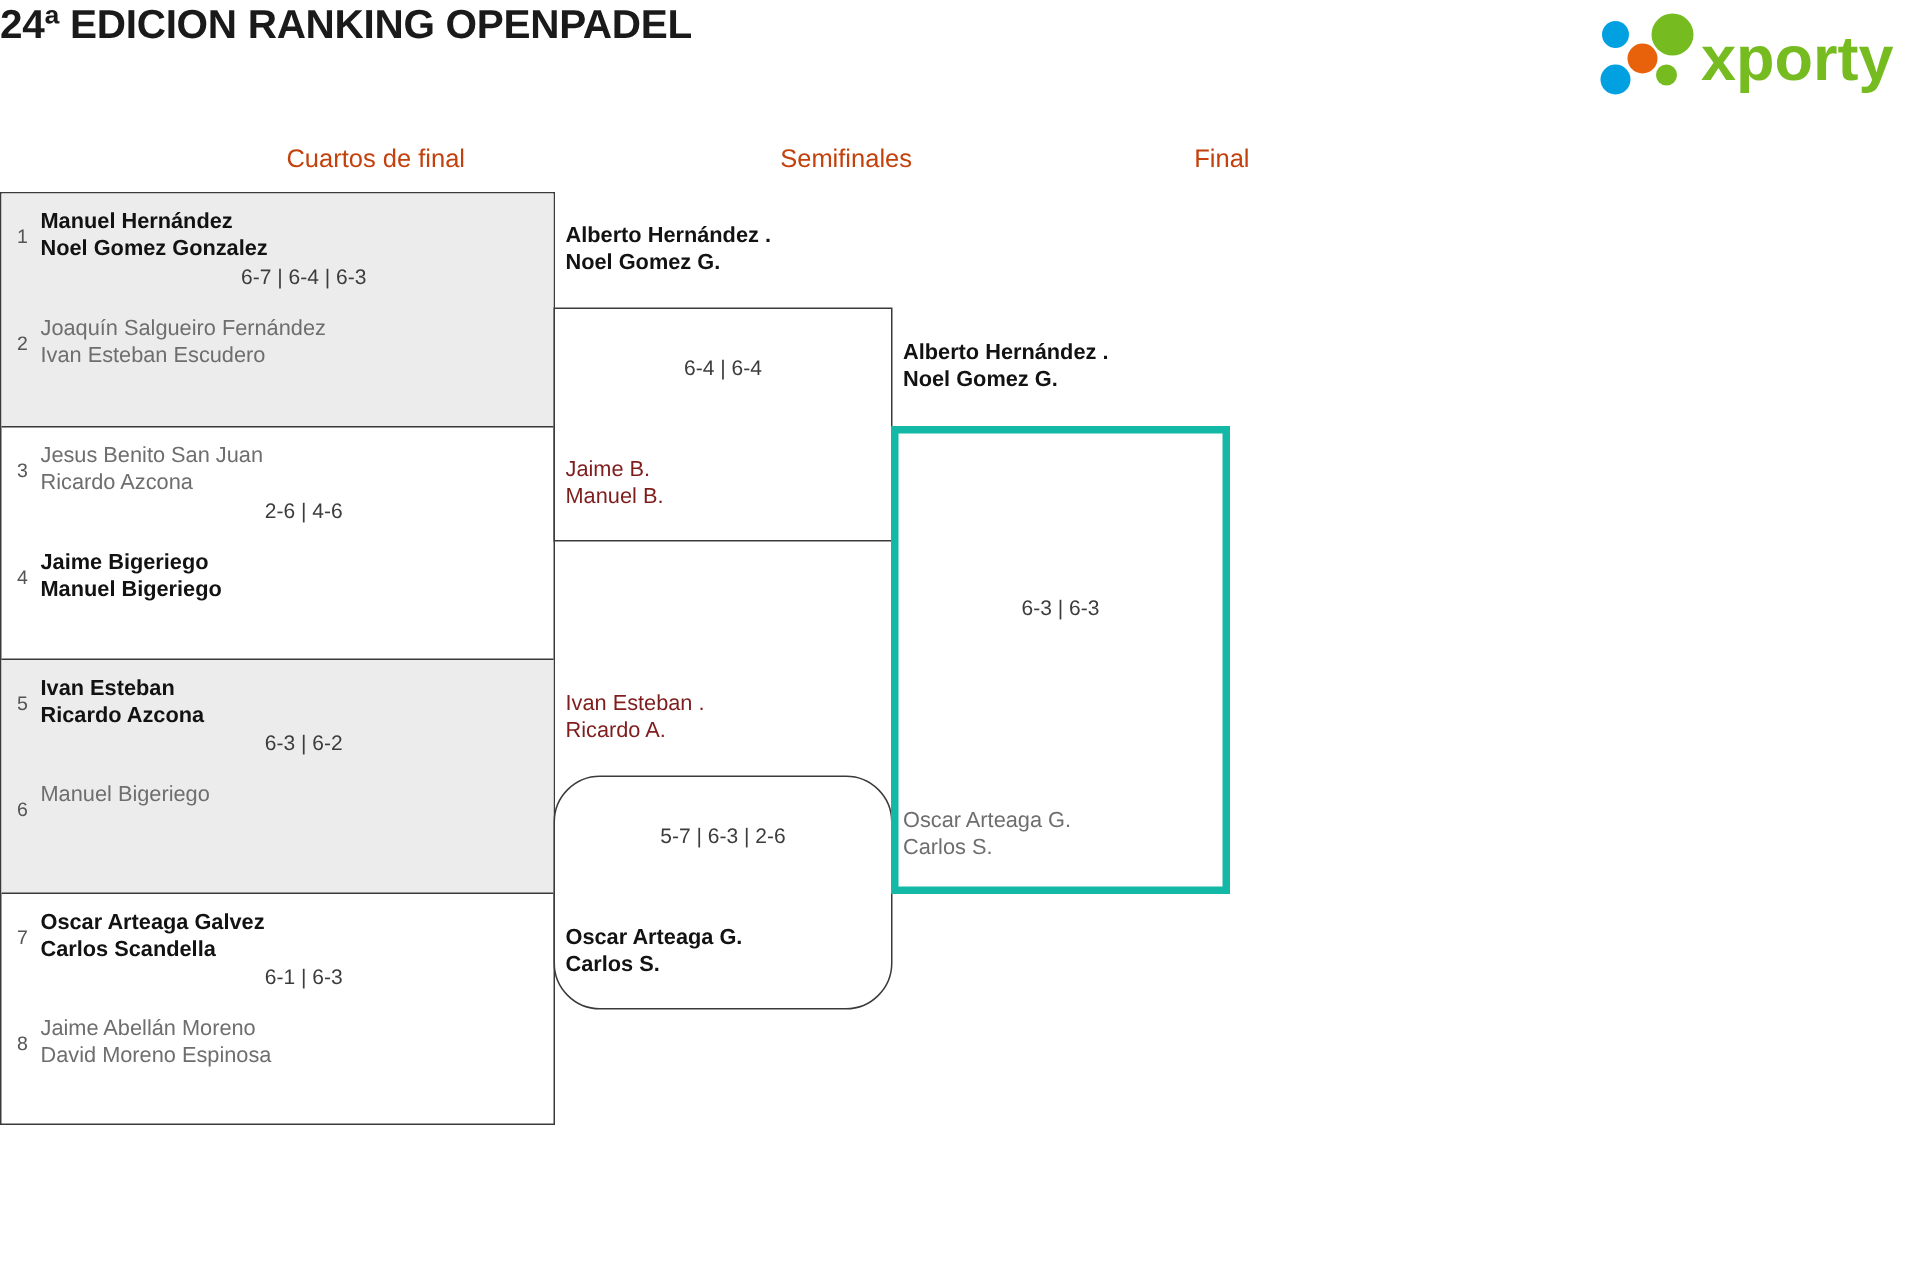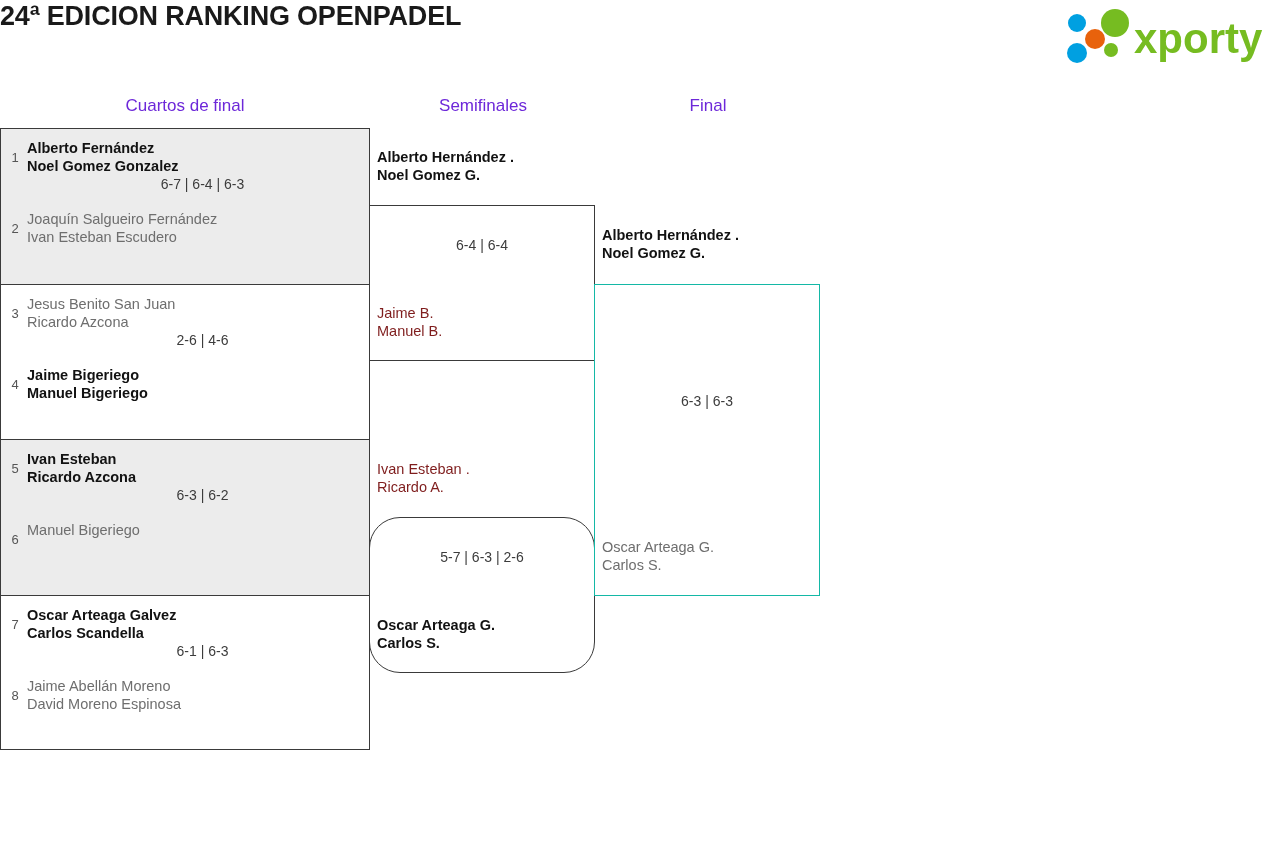--- a/index.html
+++ b/index.html
@@ -32,22 +32,22 @@
     position: absolute;
     right: 6px; top: 6px;
     width: 226px; height: 62px;
   }
 
   
   .col-header {
     position: absolute;
     font-size: 17px;
     font-weight: 400;
-    color: #6d28d9;
-    text-align: center;
+    color: #c2410c;
+    text-align: right;
     white-space: nowrap;
   }
   #hdr-qf  { left: 60px;  top: 96px; width: 250px; }
   #hdr-sf  { left: 358px; top: 96px; width: 250px; }
   #hdr-f   { left: 583px; top: 96px; width: 250px; }
 
   
   .qf-col {
     position: absolute;
     left: 0px; top: 128px;
@@ -130,21 +130,21 @@
   #sf1-team-top { top: 148px; }
   #sf1-team-bot { top: 304px; }
   #sf2-team-top { top: 460px; }
   #sf2-team-bot { top: 616px; }
 
   
   .f-box {
     position: absolute;
     left: 594px; top: 284px;
     width: 226px; height: 312px;
-    border: 1px solid #14b8a6;
+    border: 5px solid #14b8a6;
   }
   .f-score {
     position: absolute;
     top: 108px;
     left: 0; right: 0;
     text-align: center;
     font-size: 14px;
     color: #3c3c3c;
   }
   .f-team {
@@ -183,21 +183,21 @@
 
   <div class="col-header" id="hdr-qf">Cuartos de final</div>
   <div class="col-header" id="hdr-sf">Semifinales</div>
   <div class="col-header" id="hdr-f">Final</div>
 
   <div class="qf-col">
 
     <div class="qf-match shaded">
       <div class="seed top">1</div>
       <div class="team top win">
-        <span class="nm">Alberto Fernández</span>
+        <span class="nm">Manuel Hernández</span>
         <span class="nm">Noel Gomez Gonzalez</span>
       </div>
       <div class="score">6-7 | 6-4 | 6-3</div>
       <div class="seed bot">2</div>
       <div class="team bot lose">
         <span class="nm">Joaquín Salgueiro Fernández</span>
         <span class="nm">Ivan Esteban Escudero</span>
       </div>
     </div>
 

